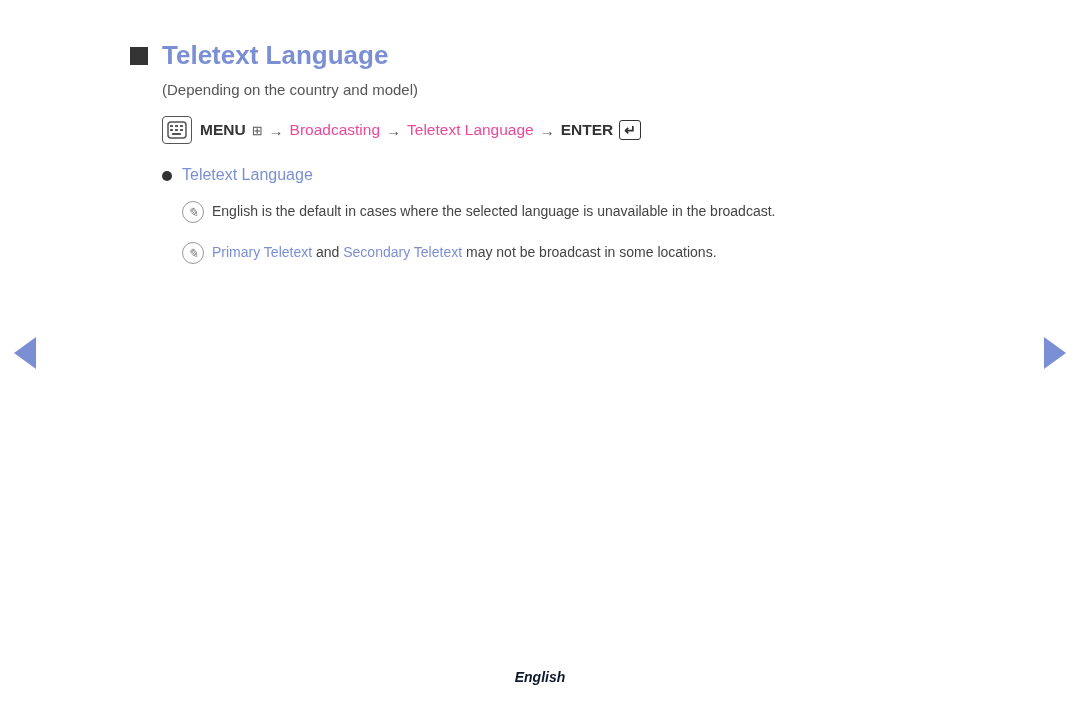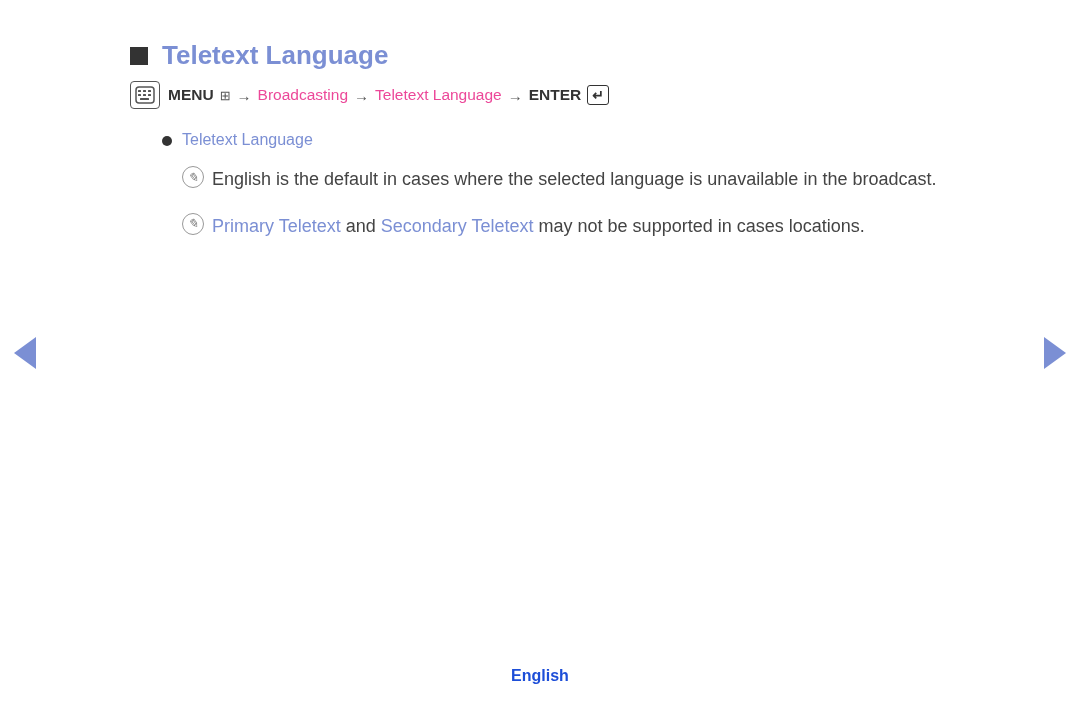--- a/index.html
+++ b/index.html
@@ -49,20 +49,21 @@
       color: #555555;
       font-size: 15px;
       margin-left: 32px;
       margin-bottom: 18px;
     }
 
     .menu-path {
       display: flex;
       align-items: center;
       gap: 6px;
+      margin-left: 32px;
       margin-bottom: 22px;
       font-size: 15.5px;
     }
 
     .menu-icon {
       display: inline-flex;
       align-items: center;
       justify-content: center;
       width: 30px;
       height: 28px;
@@ -146,21 +147,21 @@
       align-items: center;
       justify-content: center;
       font-style: italic;
       font-size: 13px;
       color: #777;
       flex-shrink: 0;
       margin-top: 1px;
     }
 
     .note-text {
-      font-size: 18px;
+      font-size: 14px;
       color: #444;
       line-height: 1.6;
     }
 
     .note-text-blue {
       color: #7b8fd4;
     }
 
     
     .nav-arrow-left {
@@ -187,35 +188,37 @@
       border-bottom: 16px solid transparent;
       border-left: 22px solid #7b8fd4;
       cursor: pointer;
     }
 
     .footer {
       position: absolute;
       bottom: 20px;
       left: 50%;
       transform: translateX(-50%);
-      font-size: 16px;
-      font-weight: bold;
-      color: #1d4ed8;
+      font-size: 14px;
+      font-weight: bold;
+      color: #0f172a;
+      font-style: italic;
     }
   </style>
 </head>
 <body>
 
 <div class="page-content">
 
   <div class="title-row">
     <div class="title-square"></div>
     <h1 class="page-title">Teletext Language</h1>
   </div>
 
+  <p class="subtitle">(Depending on the country and model)</p>
 
   <div class="menu-path">
     <div class="menu-icon">
       <svg width="20" height="18" viewBox="0 0 20 18">
         <rect x="1" y="1" width="18" height="16" rx="3" fill="none" stroke="#555" stroke-width="1.5"></rect>
         <rect x="3" y="4" width="3" height="2" rx="0.5" fill="#555"></rect>
         <rect x="8" y="4" width="3" height="2" rx="0.5" fill="#555"></rect>
         <rect x="13" y="4" width="3" height="2" rx="0.5" fill="#555"></rect>
         <rect x="3" y="8" width="3" height="2" rx="0.5" fill="#555"></rect>
         <rect x="8" y="8" width="3" height="2" rx="0.5" fill="#555"></rect>
@@ -252,21 +255,21 @@
 
 
   <div class="note-row">
     <div class="note-icon">
         <i>✎</i>
       </div>
     <p class="note-text">
       <span class="note-text-blue">Primary Teletext</span>
       <span> and </span>
       <span class="note-text-blue">Secondary Teletext</span>
-      <span> may not be supported in cases locations.</span>
+      <span> may not be broadcast in some locations.</span>
     </p>
   </div>
 
 </div>
 
 <div class="nav-arrow-left"></div>
 
 <div class="nav-arrow-right"></div>
 
 <div class="footer">English</div>

